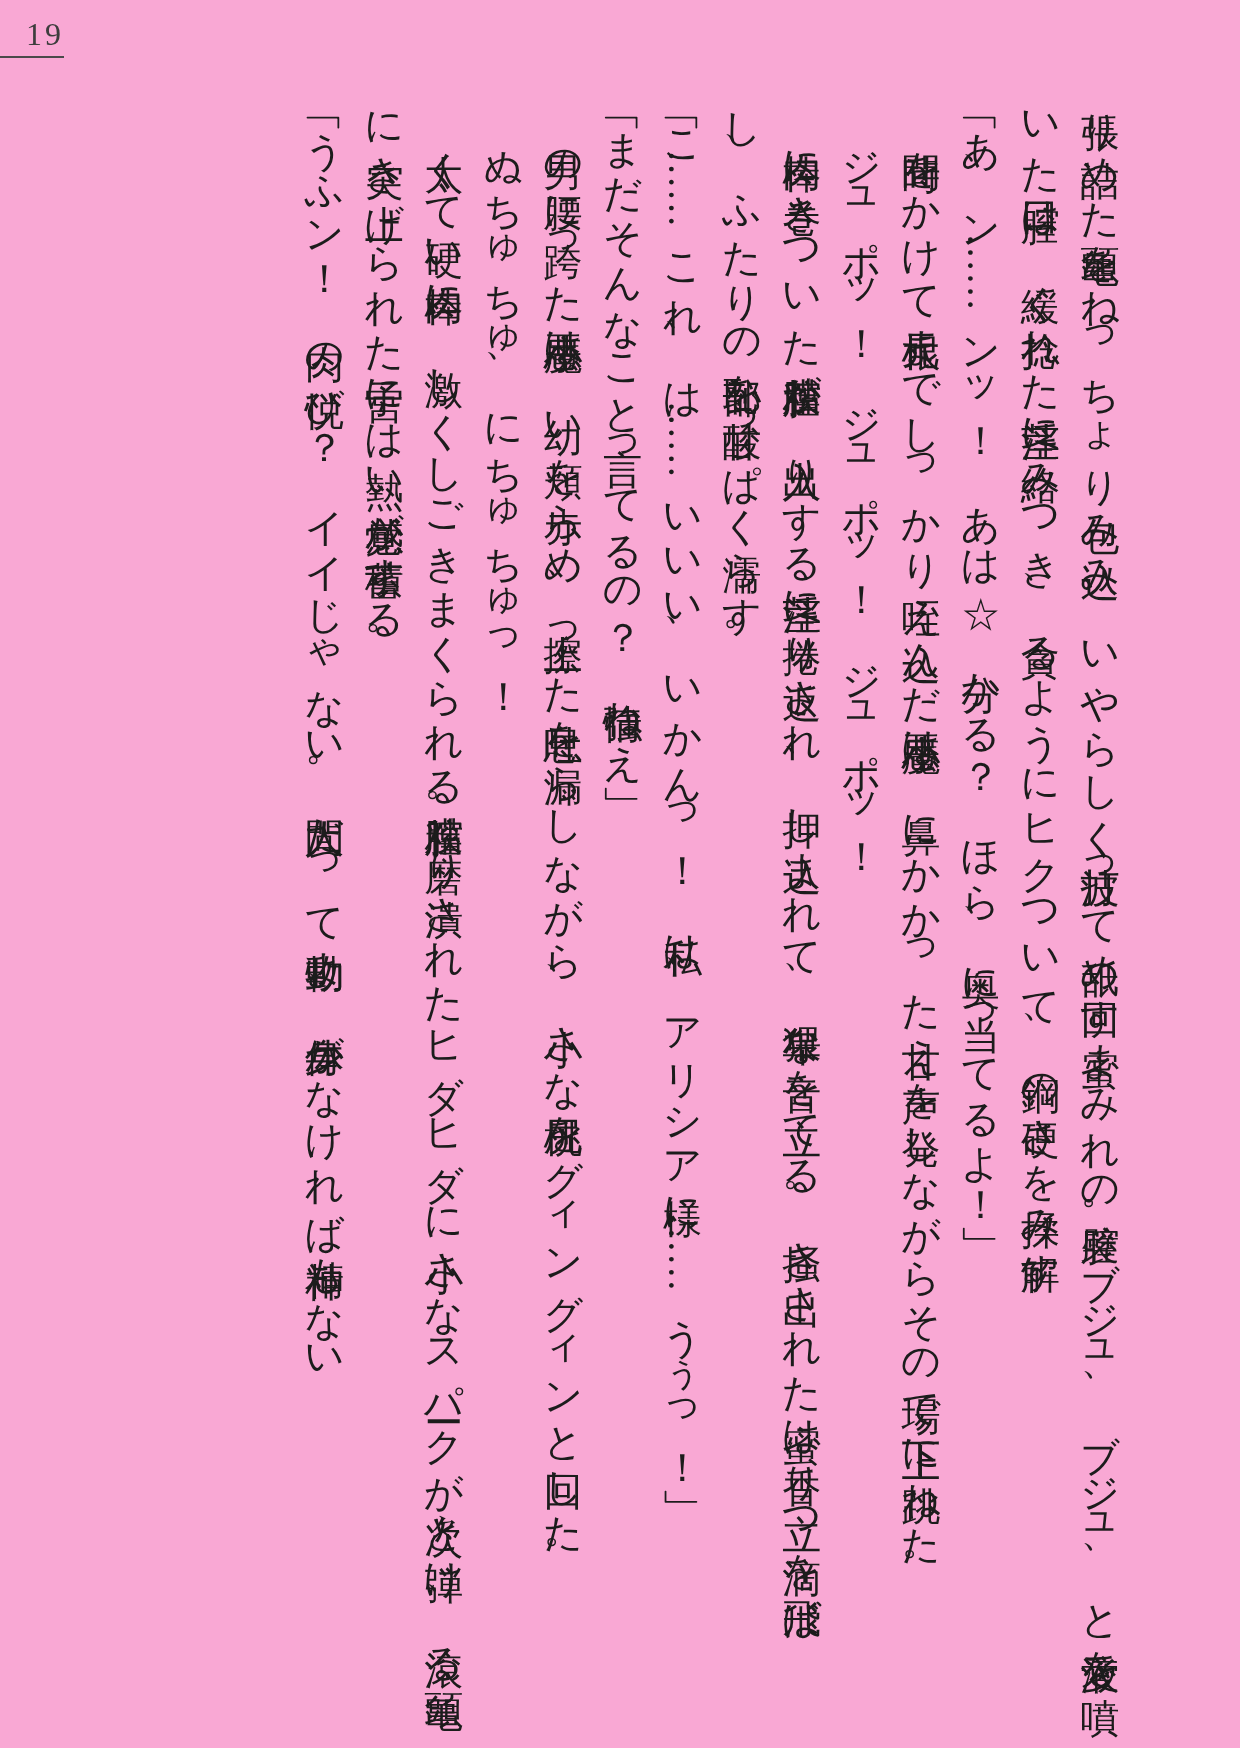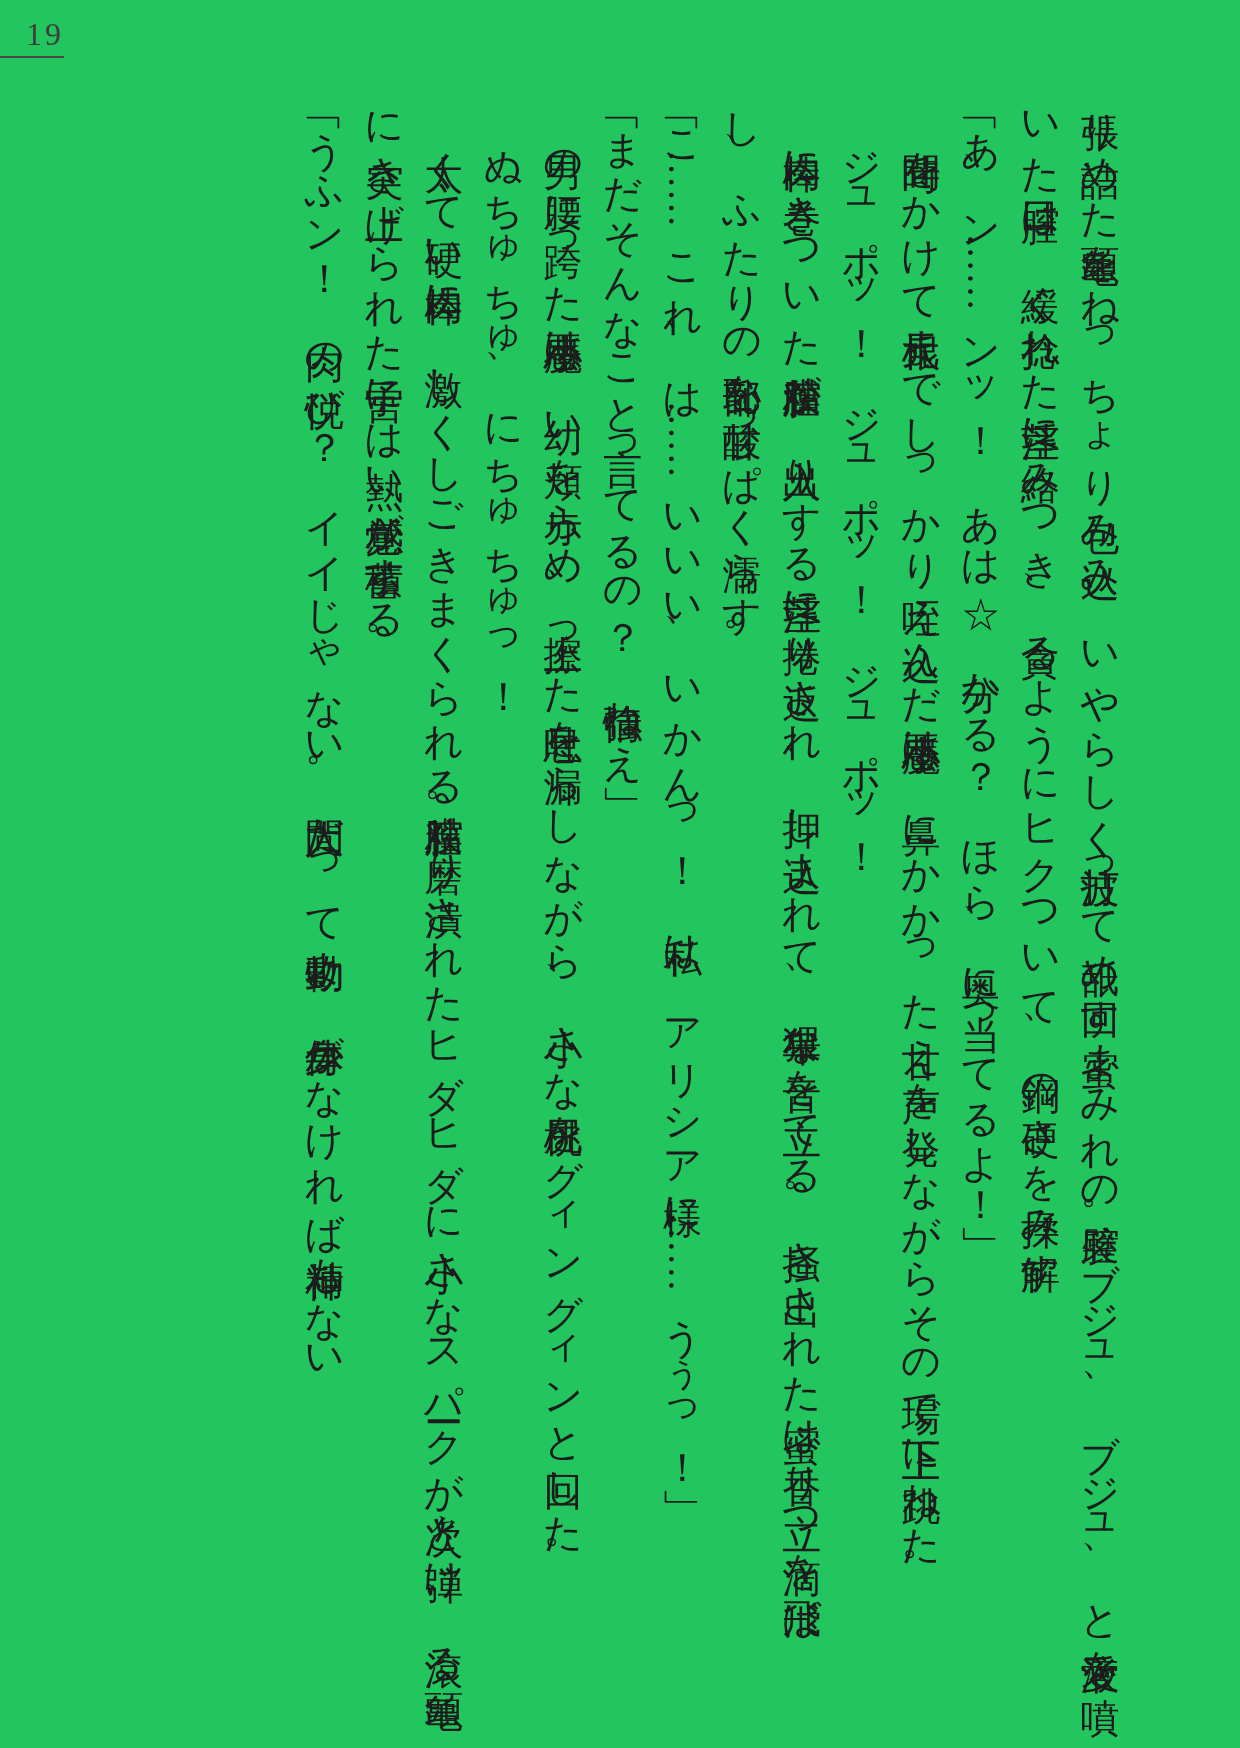--- a/index.html
+++ b/index.html
@@ -2,21 +2,21 @@
 <html lang="ja"><head>
 <meta charset="utf-8">
 <style>
   html, body { margin: 0; padding: 0; }
   body { background: #ffffff; }
 
   .page {
     position: relative;
     width: 1240px;
     height: 1748px;
-    background: #22c55e;
+    background: #f9a8d4;
     overflow: hidden;
     font-family: "Liberation Serif", "DejaVu Serif", serif;
   }
 
   
   .folio-num {
     position: absolute;
     left: 26px;
     top: 16px;
     font-size: 32px;

